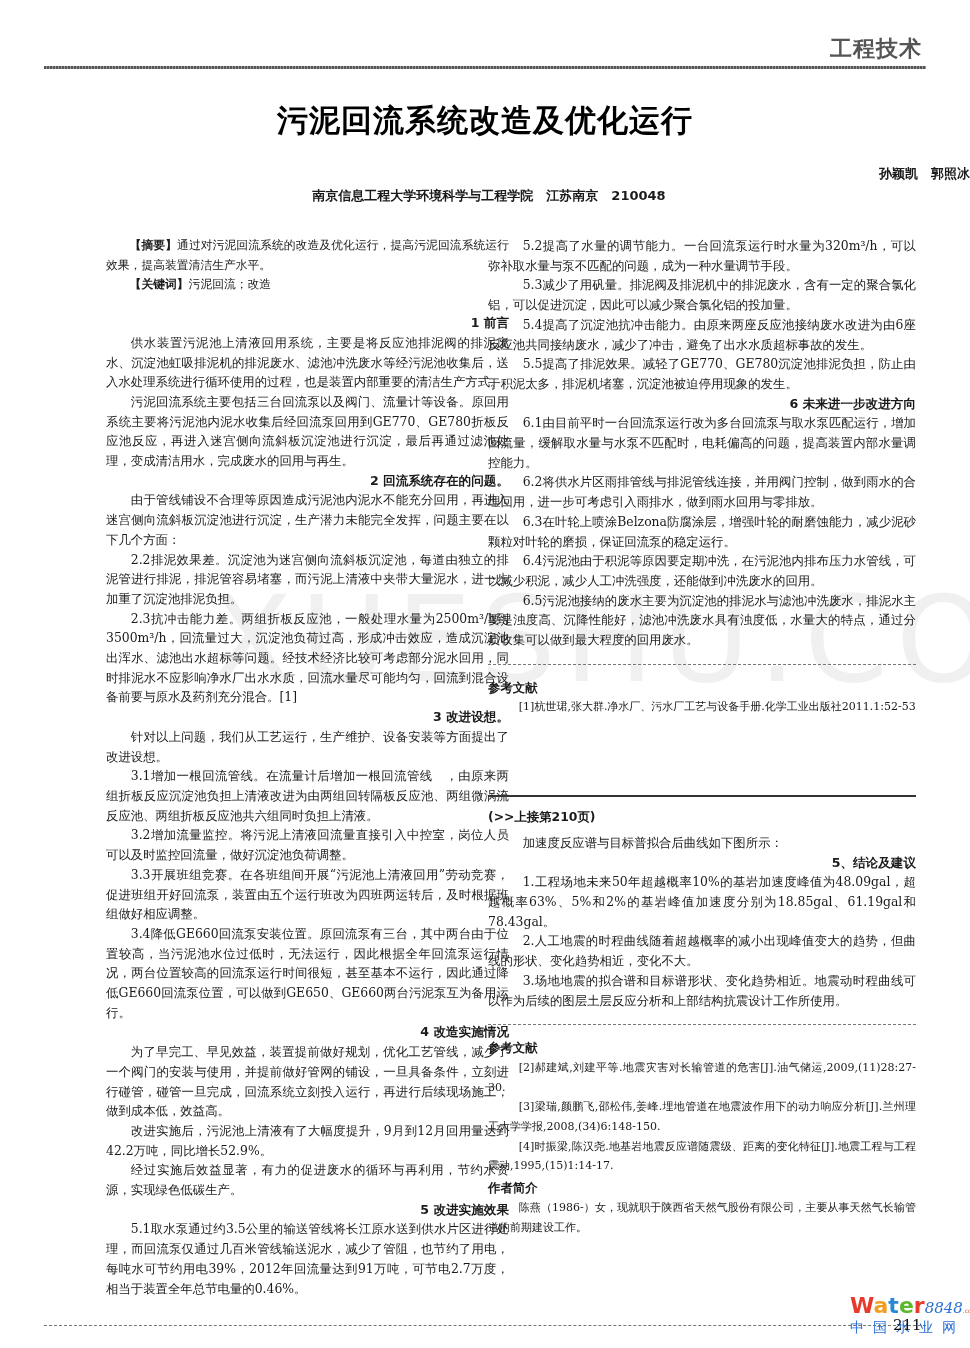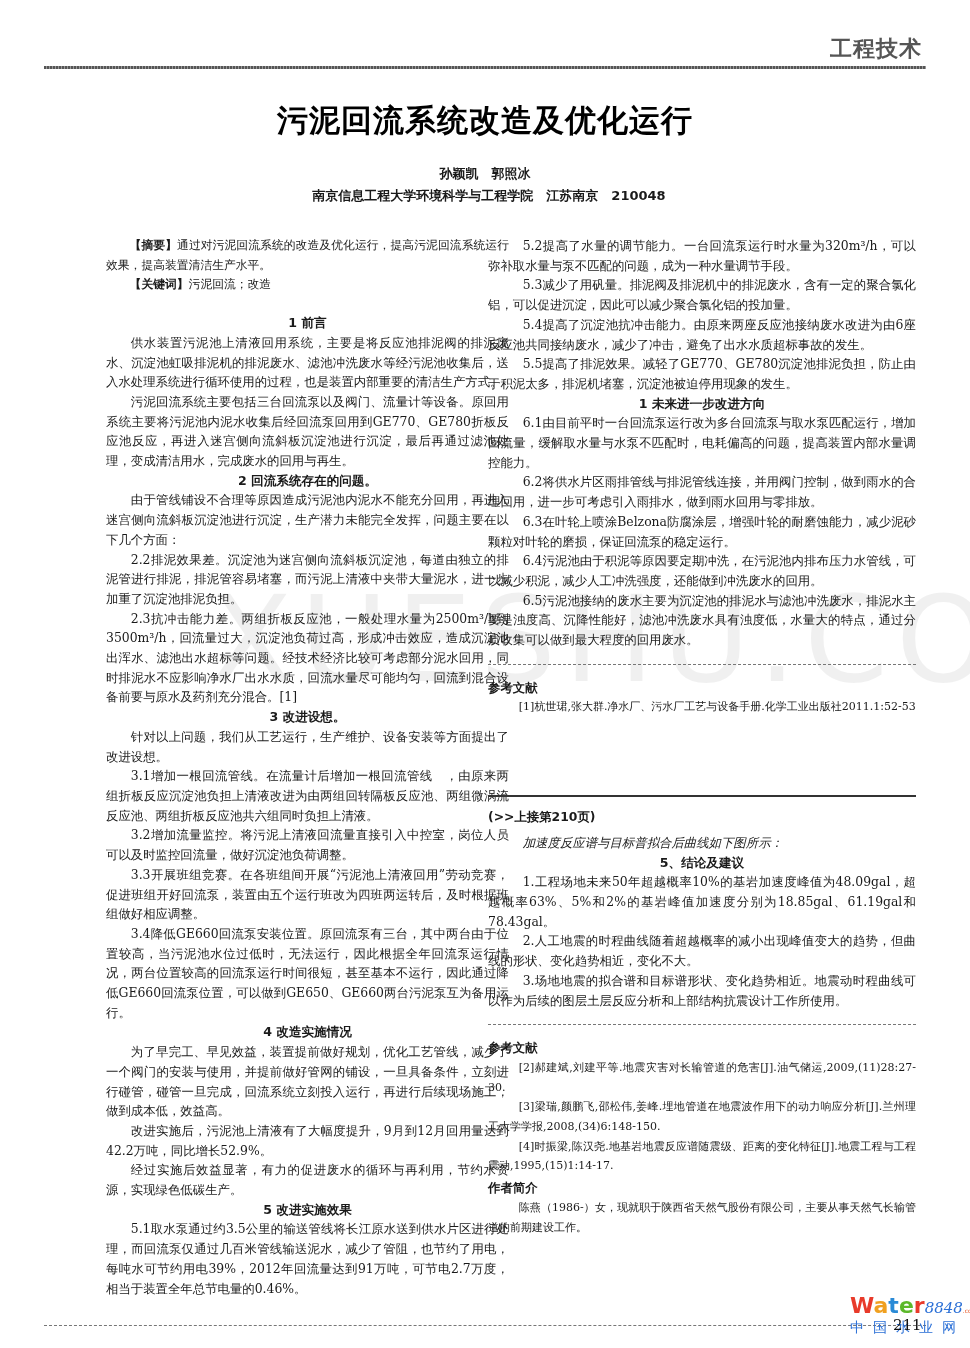--- a/index.html
+++ b/index.html
@@ -4,39 +4,39 @@
 <style>
   html, body { margin: 0; padding: 0; background: #ffffff; }
   body { width: 970px; height: 1348px; position: relative; overflow: hidden;
          font-family: "DejaVu Serif", "Liberation Serif", serif; color: #1a1a1a; }
   .section-tag { position: absolute; right: 48px; top: 34px; font-family: "DejaVu Sans", sans-serif;
          font-size: 22px; font-weight: bold; color: #555; letter-spacing: 1px; }
   .top-rule { position: absolute; left: 44px; right: 44px; top: 66px; height: 3px;
          background: repeating-linear-gradient(90deg, #555 0 2px, #999 2px 3px); }
   .title { position: absolute; left: 0; right: 0; top: 100px; text-align: center;
          font-family: "DejaVu Sans", sans-serif; font-size: 31px; font-weight: bold; color: #000; letter-spacing: 1px; }
-  .authors { position: absolute; left: 0; right: 0; top: 165px; text-align: center;
+  .authors { position: absolute; left: 0; right: 0; top: 165px; text-align: right;
          font-family: "DejaVu Sans", sans-serif; font-size: 13px; font-weight: bold; }
   .affil { position: absolute; left: 8px; right: 0; top: 187px; text-align: center;
          font-family: "DejaVu Sans", sans-serif; font-size: 13px; font-weight: bold; }
   .col { position: absolute; top: 236px; font-size: 12.4px; line-height: 19.7px; text-align: justify; }
   .col-left { left: 66px; width: 403px; margin-left: 40px; }
   .col-right { left: 488px; width: 428px; }
   p { margin: 0; text-indent: 2em; }
   .right-indent p { text-indent: 2.8em; }
   .kw-label { font-family: "DejaVu Sans", sans-serif; font-weight: bold; }
   .abstract { font-size: 11.8px; }
-  h3 { margin: 0; text-align: center; font-family: "DejaVu Sans", sans-serif; font-size: 12.6px; font-weight: bold; line-height: 19.7px; }
+  h3 { margin: 0; text-align: right; font-family: "DejaVu Sans", sans-serif; font-size: 12.6px; font-weight: bold; line-height: 19.7px; }
   .gap { height: 18px; }
   .ref-head { font-family: "DejaVu Sans", sans-serif; font-weight: bold; font-size: 12.4px; margin-top: 8px; }
   .ref { font-size: 11px; }
   .dash-rule { height: 1px; border-top: 1px dashed #777; margin: 14px 0 12px 0; }
   .solid-rule { height: 2px; background: #333; margin: 0 0 10px 0; }
   .cont-label { font-family: "DejaVu Sans", sans-serif; font-weight: bold; font-size: 12.4px; margin-bottom: 6px; }
-  .noind { text-indent: 0; font-style: italic; }
+  .noind { text-indent: 0; }
   .watermark { position: absolute; left: 210px; top: 570px; font-family: "DejaVu Sans", sans-serif;
          font-size: 120px; color: rgba(0,0,0,0.06); letter-spacing: 8px; pointer-events: none; }
   .bottom-rule { position: absolute; left: 44px; right: 44px; top: 1325px; height: 1px; border-top: 1px dashed #777; }
   .logo { position: absolute; left: 850px; top: 1295px; width: 120px; height: 53px; font-family: "DejaVu Sans", sans-serif; }
   .logo-word { font-size: 22px; font-weight: bold; line-height: 22px; }
   .logo-num { font-family: "DejaVu Serif", serif; font-style: italic; font-size: 15px; color: #2a6fd6; }
   .logo-com { font-size: 6px; color: #e85a2a; }
   .logo-cn { font-size: 14px; color: #2a6fd6; letter-spacing: 9px; margin-top: 2px; }
   .page-num { position: absolute; left: 893px; top: 1316px; font-size: 15px; color: #111; }
 </style>
@@ -85,21 +85,21 @@
   <h3>5 改进实施效果</h3>
   <p>5.1取水泵通过约3.5公里的输送管线将长江原水送到供水片区进行处理，而回流泵仅通过几百米管线输送泥水，减少了管阻，也节约了用电，每吨水可节约用电39%，2012年回流量达到91万吨，可节电2.7万度，相当于装置全年总节电量的0.46%。</p>
 </div>
 
 <div class="col col-right right-indent">
   <p>5.2提高了水量的调节能力。一台回流泵运行时水量为320m³/h，可以弥补取水量与泵不匹配的问题，成为一种水量调节手段。</p>
   <p>5.3减少了用矾量。排泥阀及排泥机中的排泥废水，含有一定的聚合氯化铝，可以促进沉淀，因此可以减少聚合氯化铝的投加量。</p>
   <p>5.4提高了沉淀池抗冲击能力。由原来两座反应池接纳废水改进为由6座反应池共同接纳废水，减少了冲击，避免了出水水质超标事故的发生。</p>
   <p>5.5提高了排泥效果。减轻了GE770、GE780沉淀池排泥负担，防止由于积泥太多，排泥机堵塞，沉淀池被迫停用现象的发生。</p>
 
-  <h3>1 未来进一步改进方向</h3>
+  <h3>6 未来进一步改进方向</h3>
   <p>6.1由目前平时一台回流泵运行改为多台回流泵与取水泵匹配运行，增加回流量，缓解取水量与水泵不匹配时，电耗偏高的问题，提高装置内部水量调控能力。</p>
   <p>6.2将供水片区雨排管线与排泥管线连接，并用阀门控制，做到雨水的合理回用，进一步可考虑引入雨排水，做到雨水回用与零排放。</p>
   <p>6.3在叶轮上喷涂Belzona防腐涂层，增强叶轮的耐磨蚀能力，减少泥砂颗粒对叶轮的磨损，保证回流泵的稳定运行。</p>
   <p>6.4污泥池由于积泥等原因要定期冲洗，在污泥池内排布压力水管线，可以减少积泥，减少人工冲洗强度，还能做到冲洗废水的回用。</p>
   <p>6.5污泥池接纳的废水主要为沉淀池的排泥水与滤池冲洗废水，排泥水主要是浊度高、沉降性能好，滤池冲洗废水具有浊度低，水量大的特点，通过分质收集可以做到最大程度的回用废水。</p>
 
   <div class="dash-rule"></div>
   <div class="ref-head">参考文献</div>
   <p class="ref">[1]杭世珺,张大群.净水厂、污水厂工艺与设备手册.化学工业出版社2011.1:52-53</p>
 

